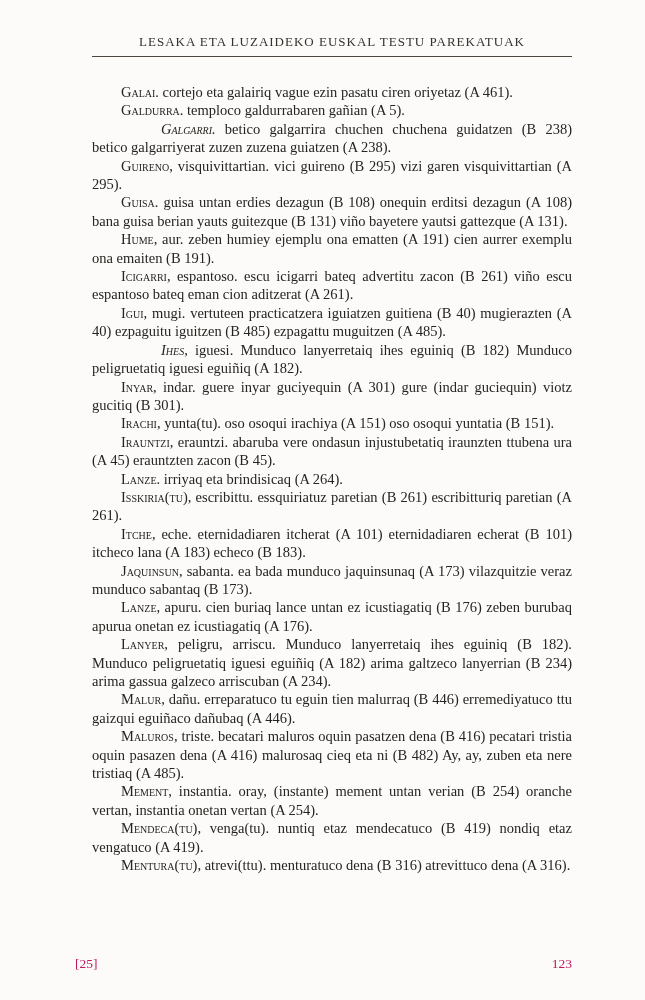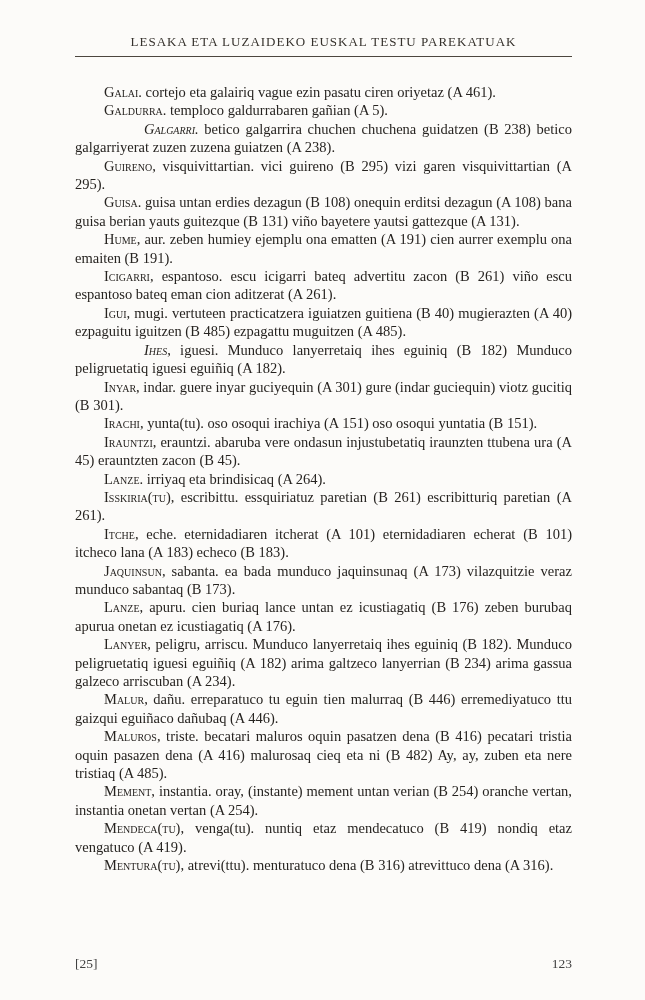--- a/index.html
+++ b/index.html
@@ -9,20 +9,21 @@
   }
   .page {
     position: relative;
     width: 645px;
     height: 1000px;
     background: #fcfbf9;
     color: #262320;
     font-family: "Liberation Serif", "DejaVu Serif", serif;
     overflow: hidden;
     box-sizing: border-box;
+    padding-left: 17px;
   }
   .running-head {
     padding-top: 34px;
     margin: 0 73px 0 75px;
   }
   .header-title {
     text-align: center;
     font-size: 13px;
     letter-spacing: 1px;
     color: #35312c;
@@ -47,21 +48,21 @@
   .italic { }
   .roman { font-style: normal; }
   .page-footer {
     position: absolute;
     left: 75px;
     right: 73px;
     bottom: 28px;
     display: flex;
     justify-content: space-between;
     font-size: 13.5px;
-    color: #404040;
+    color: #be185d;
   }
 </style>
 </head>
 <body>
 
 <div class="page">
   <header class="running-head">
     <div class="header-title">LESAKA ETA LUZAIDEKO EUSKAL TESTU PAREKATUAK</div>
     <div class="header-rule"></div>
   </header>

